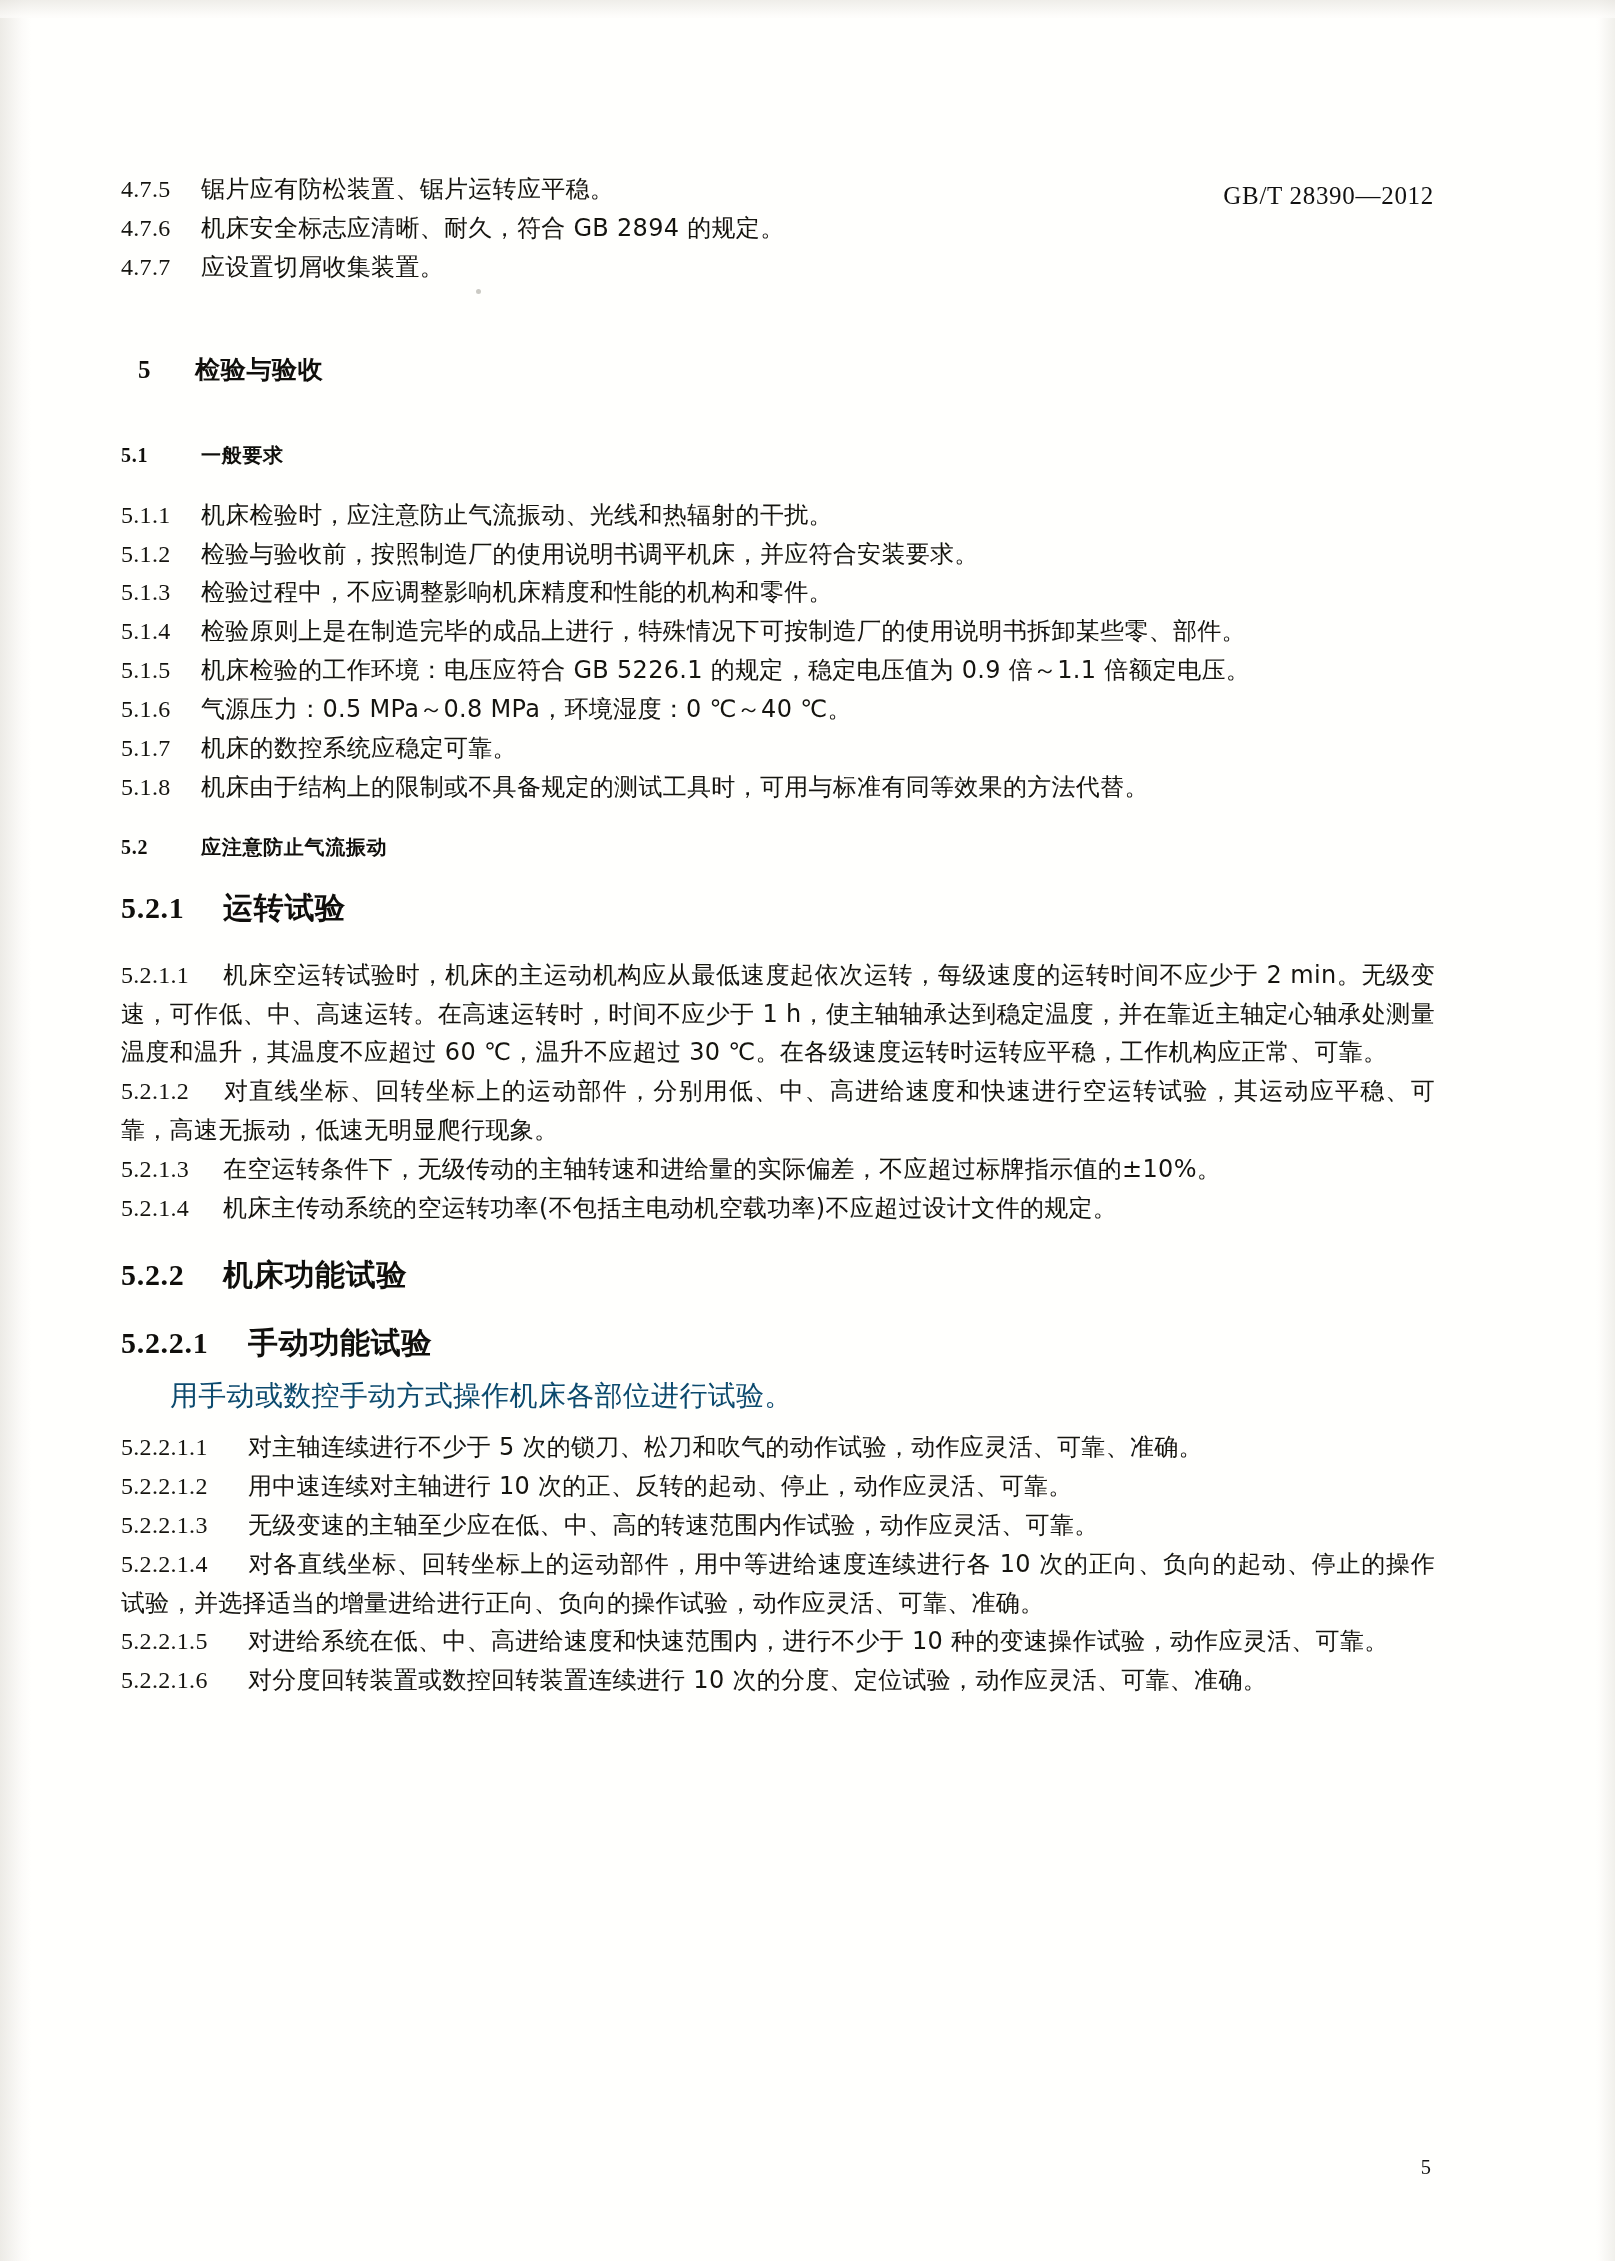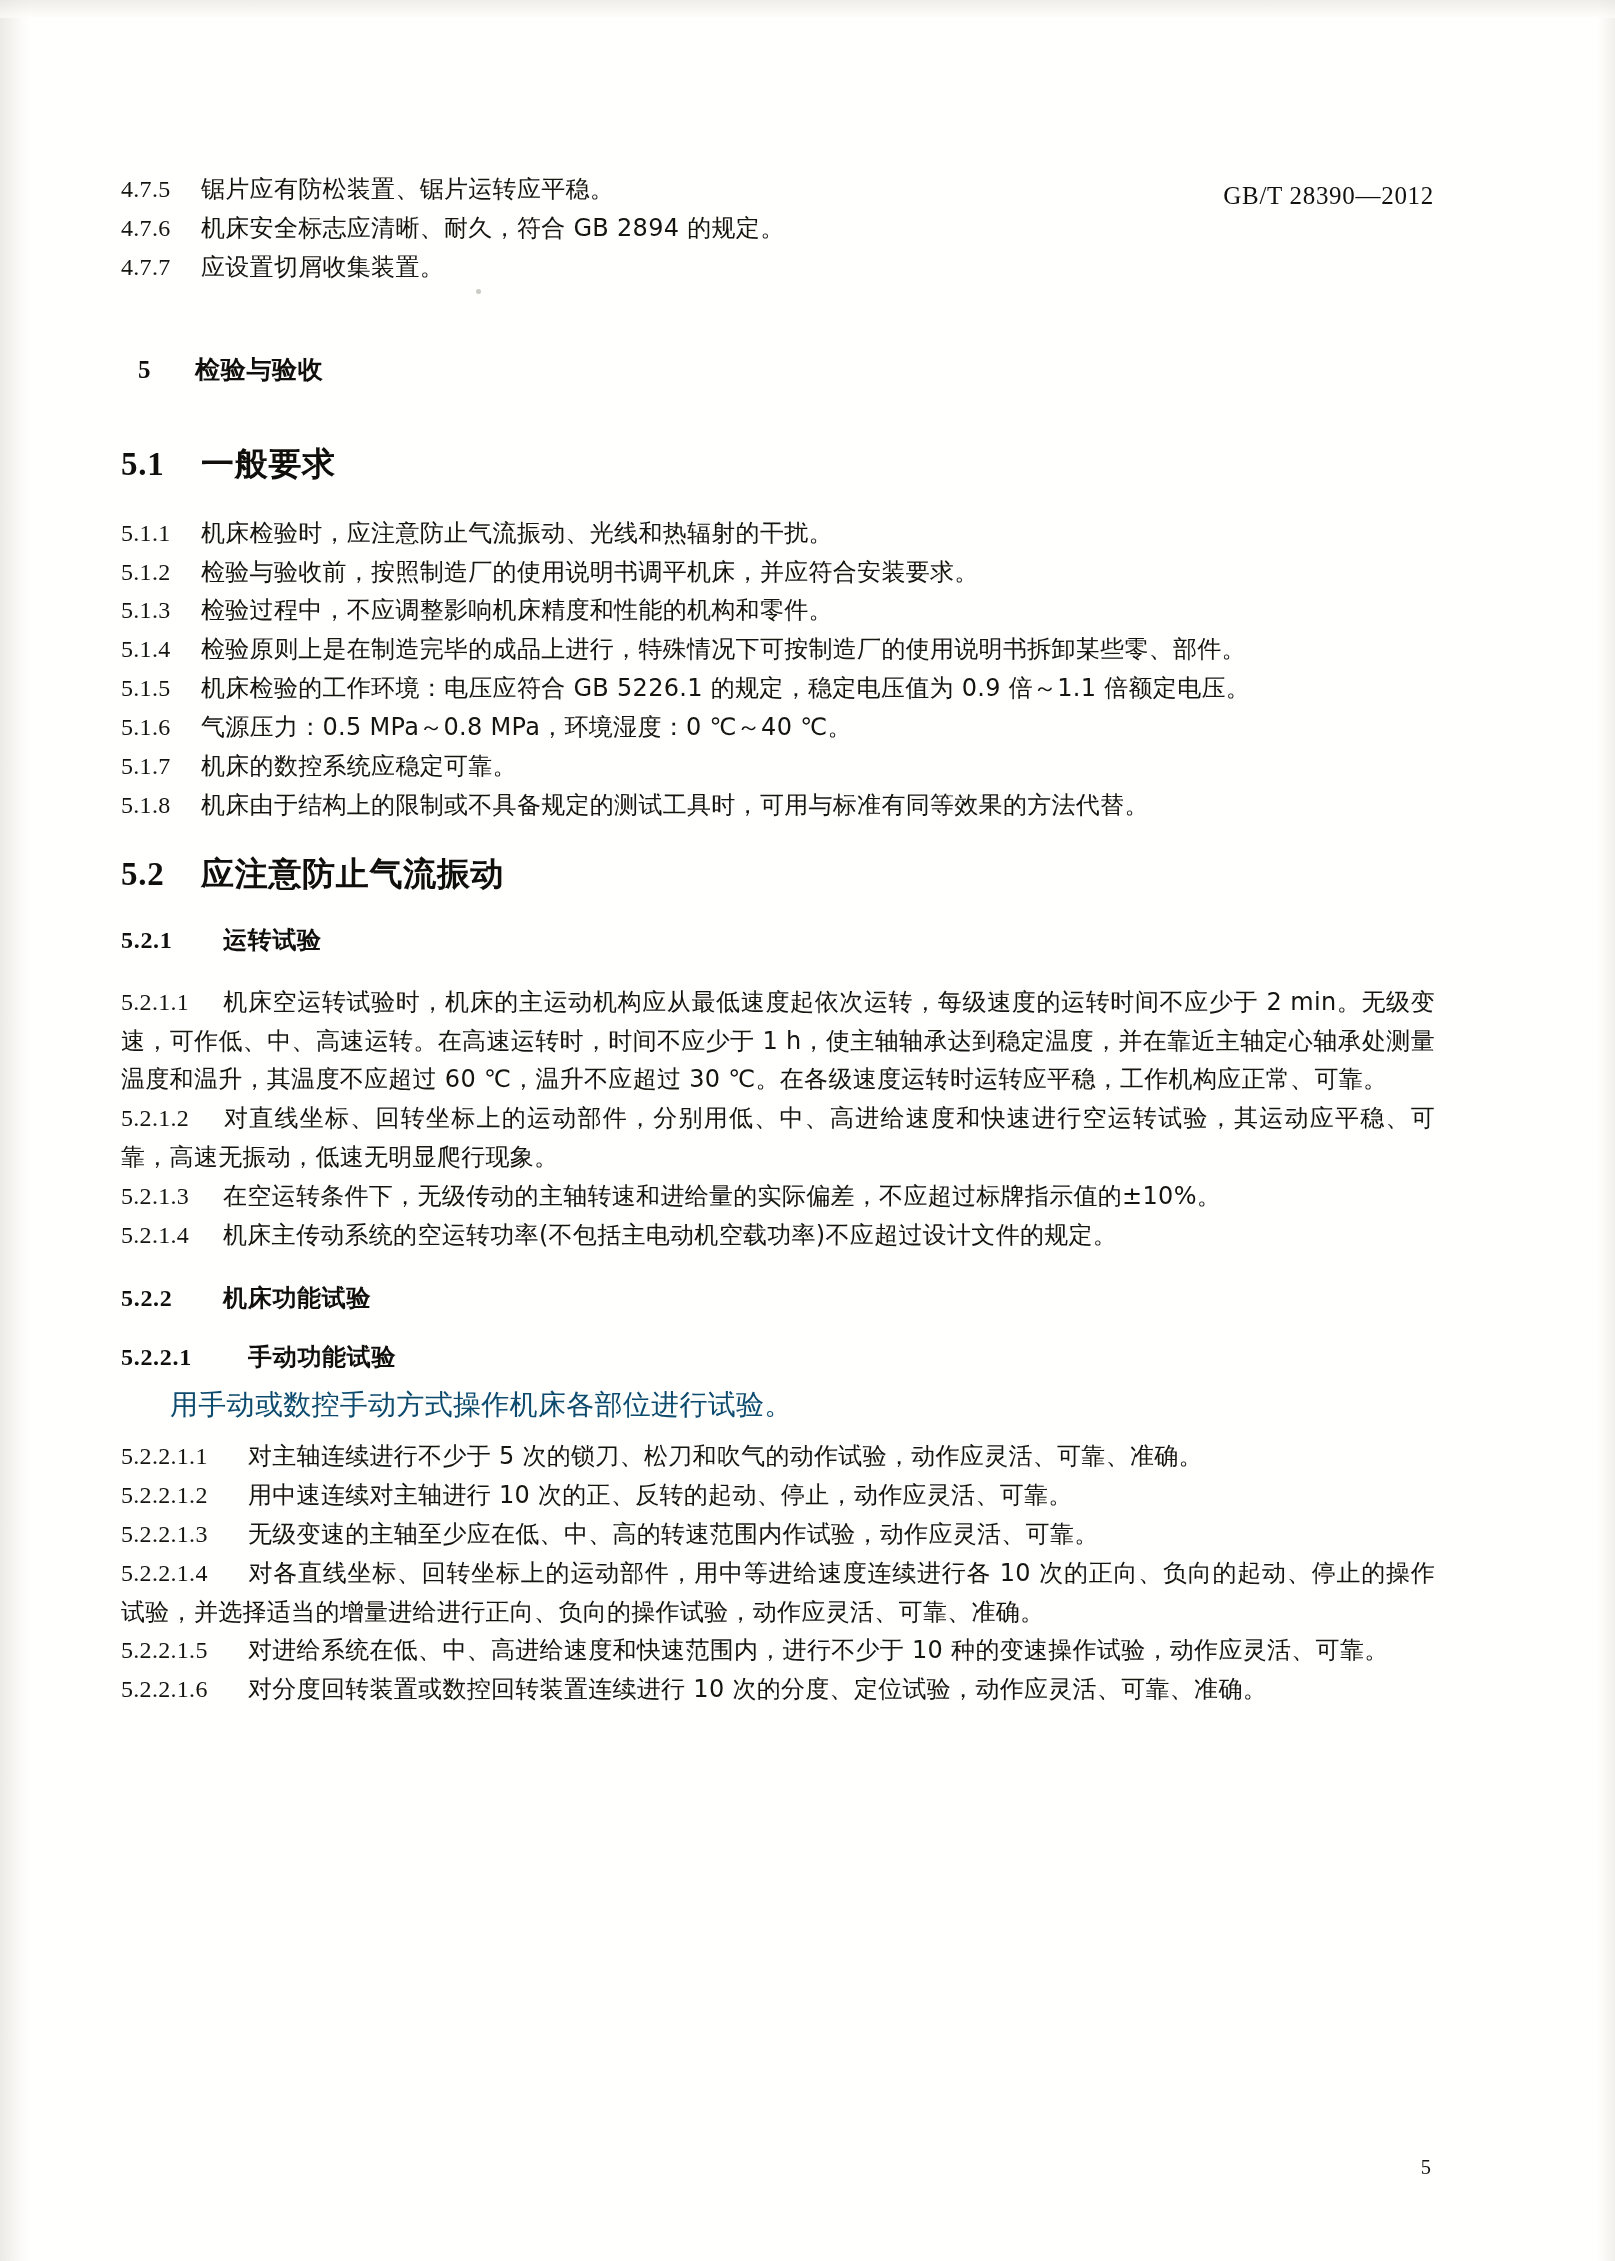--- a/index.html
+++ b/index.html
@@ -95,28 +95,28 @@
   .gap-xl { height: 49px; }
   h2.sec {
     margin: 17px;
     font-size: 25px;
     font-weight: bold;
     letter-spacing: 0.7px;
     color: #100f0c;
   }
   h3.sec {
     margin: 0;
-    font-size: 33px;
+    font-size: 20px;
     font-weight: bold;
     letter-spacing: 0.7px;
     color: #100f0c;
   }
   h4.sec {
     margin: 0;
-    font-size: 24px;
+    font-size: 30px;
     font-weight: bold;
     letter-spacing: 0.7px;
     color: #100f0c;
   }
   .indent-first {
     text-indent: 49px;
   }
   .lbl {
     display: inline-block;
     min-width: 80px;

